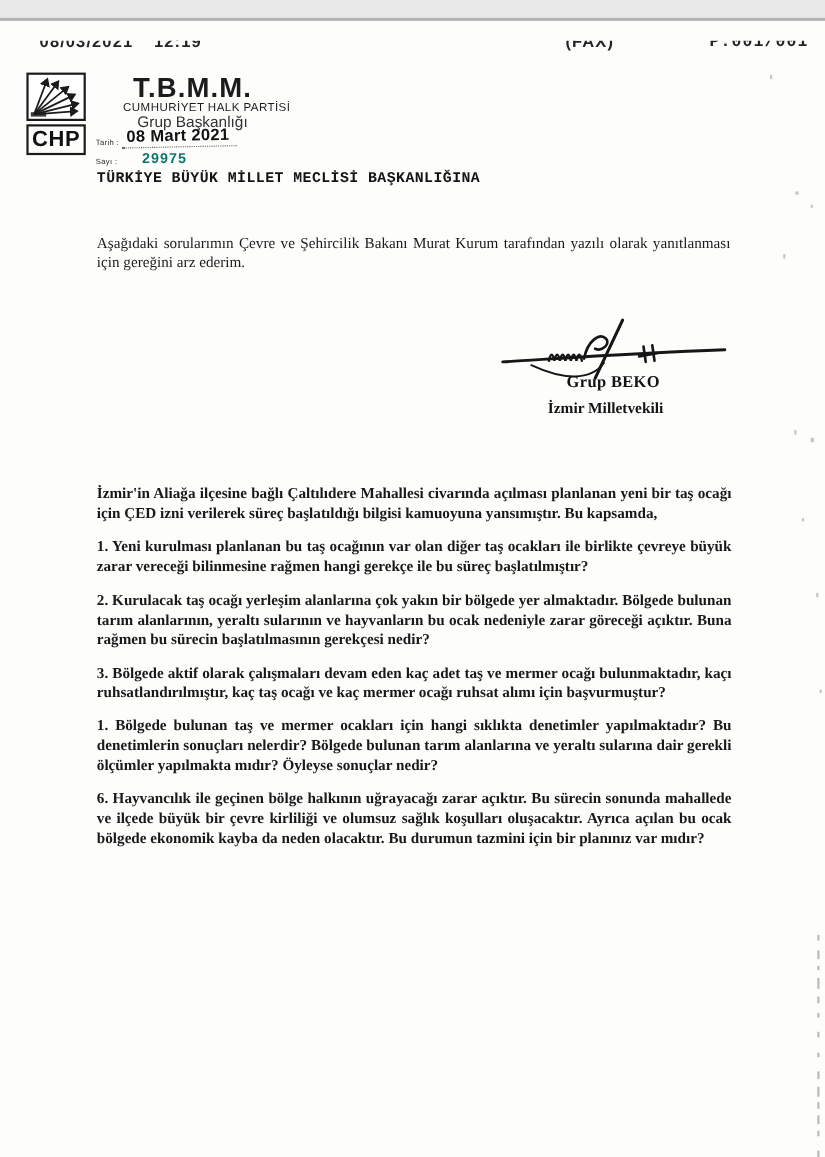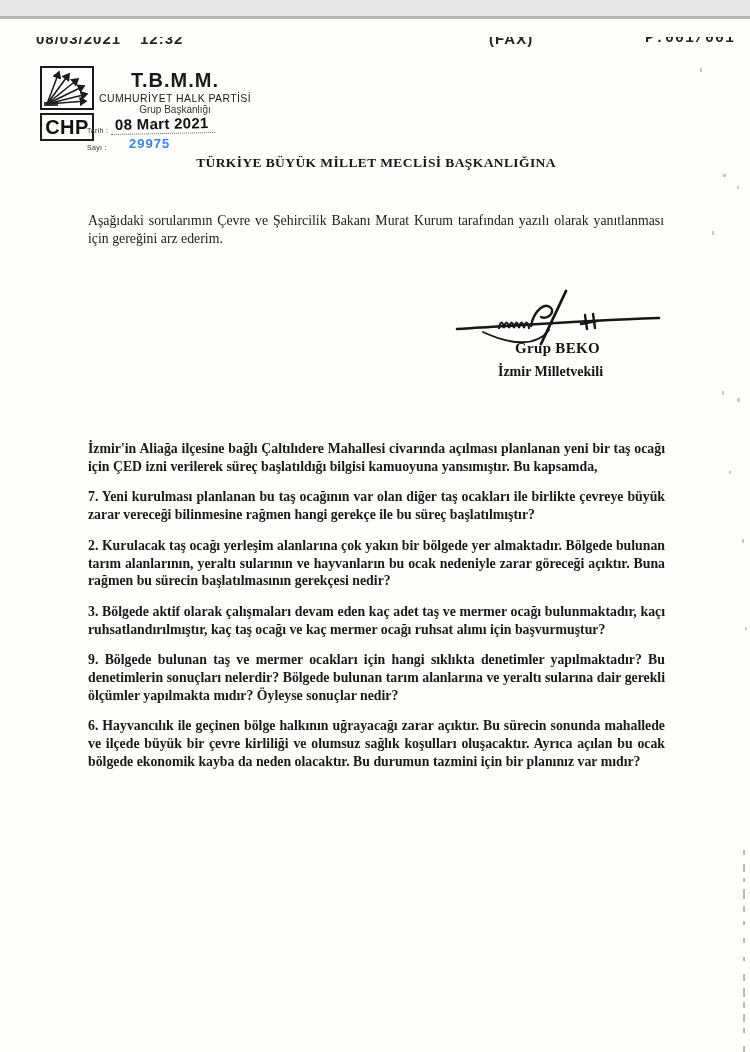--- a/index.html
+++ b/index.html
@@ -13,52 +13,52 @@
 
   
   .fax-row {
     position:absolute; top:21px; left:0; width:750px; height:12px; overflow:hidden;
     font-family:"Liberation Sans", sans-serif; font-weight:bold; font-size:15px; color:#242424;
     letter-spacing:1px;
   }
   .fax-row span { position:absolute; top:-7px; white-space:pre; }
   .fax-date { left:36px; }
   .fax-time { left:140px; }
-  .fax-center { left:489px;text-align:center; }
+  .fax-center { left:514px;text-align:center; }
   .fax-page { left:645px;font-family:Liberation Mono, monospace; }
 
   
-  .logo { position:absolute; left:40px; top:50px; width:48px; }
+  .logo { position:absolute; left:24px; top:50px; width:48px; }
   .logo-arrows { box-sizing:border-box; width:54px; height:44px; border:2px solid #1b1b1b; background:#fff; }
   .logo-chp {
     box-sizing:border-box; margin-top:3px; width:54px; height:28px; border:2px solid #1b1b1b;
     text-align:center; font-family:"Liberation Sans", sans-serif; font-weight:bold;
     font-size:20px; line-height:24px; letter-spacing:0.5px; color:#111;
   }
   .lh-text {
     position:absolute; left:86px; top:53px; width:178px; text-align:center;
     font-family:"Liberation Sans", sans-serif; color:#1b1b1b;
   }
-  .lh-org   { font-weight:bold; font-size:20px; letter-spacing:1px; line-height:22px; }
-  .lh-party { font-size:10.5px; letter-spacing:0.4px; line-height:12px; margin-top:1px; }
-  .lh-unit  { font-size:10px; color:#333; line-height:10px; margin-top:1px; }
+  .lh-org   { font-weight:bold; font-size:25px; letter-spacing:1px; line-height:22px; }
+  .lh-party { font-size:10.5px; letter-spacing:0.4px; line-height:12px; margin-top:1px;text-align:right; }
+  .lh-unit  { font-size:14px; color:#333; line-height:10px; margin-top:1px; }
 
   .lh-meta { position:absolute; left:87px; top:99px; font-family:"Liberation Sans", sans-serif; }
   .meta-row { display:flex; align-items:flex-end; }
   .meta-label { font-size:7px; color:#2b2b2b; width:24px; letter-spacing:0.3px; }
   .meta-date {
     font-weight:bold; font-size:15px; color:#111; letter-spacing:0.3px;
     border-bottom:1px dotted #666; padding:0 6px 1px 4px; transform:rotate(-1.2deg);
   }
-  .meta-num { font-weight:bold; font-size:13px; color:#3b82f6; padding:2px 0 0 18px; letter-spacing:1px; }
+  .meta-num { font-weight:bold; font-size:13px; color:#0f766e; padding:2px 0 0 18px; letter-spacing:1px; }
 
   
   .doc-title {
-    position:absolute; top:139px; left:88px; width:576px; text-align:center;
-    font-weight:bold; font-size:13.5px; letter-spacing:0.4px; color:#151515;
+    position:absolute; top:139px; left:88px; width:576px; 
+    font-weight:bold; font-size:13.5px; letter-spacing:0.4px; color:#151515;font-family:Liberation Mono, monospace;
   }
 
   
   .doc-intro {
     position:absolute; top:196px; left:88px; width:576px;
     font-size:13.8px; line-height:17.6px; text-align:justify; color:#1a1a1a;
   }
 
   
   .sig-block { position:absolute; left:440px; top:272px; width:235px; text-align:center; }
@@ -79,21 +79,21 @@
 </style>
 </head>
 <body>
 
 <div class="page">
 
   <div class="scan-bar"></div>
 
   <div class="fax-row">
     <span class="fax-date">08/03/2021</span>
-    <span class="fax-time">12:32</span>
+    <span class="fax-time">12:19</span>
     <span class="fax-center">(FAX)</span>
     <span class="fax-page">P.001/001</span>
   </div>
 
   <div class="logo">
     <div class="logo-arrows">
       <svg width="50" height="40" viewBox="0 0 50 40">
         <defs>
           <marker id="ah" markerWidth="6" markerHeight="6" refX="4" refY="3" orient="auto">
             <path d="M0,0 L5,3 L0,6 Z" fill="#1b1b1b"></path>
@@ -146,24 +146,24 @@
         <path d="M132,27 l2,14" stroke-width="2.4"></path>
         <path d="M140,26 l2,14" stroke-width="2.4"></path>
       </g>
     </svg>
     <div class="sig-name">Grup BEKO</div>
     <div class="sig-role">İzmir Milletvekili</div>
   </div>
 
   <div class="doc-body">
     <p>İzmir'in Aliağa ilçesine bağlı Çaltılıdere Mahallesi civarında açılması planlanan yeni bir taş ocağı için ÇED izni verilerek süreç başlatıldığı bilgisi kamuoyuna yansımıştır. Bu kapsamda,</p>
-    <p>7. Yeni kurulması planlanan bu taş ocağının var olan diğer taş ocakları ile birlikte çevreye büyük zarar vereceği bilinmesine rağmen hangi gerekçe ile bu süreç başlatılmıştır?</p>
+    <p>1. Yeni kurulması planlanan bu taş ocağının var olan diğer taş ocakları ile birlikte çevreye büyük zarar vereceği bilinmesine rağmen hangi gerekçe ile bu süreç başlatılmıştır?</p>
     <p>2. Kurulacak taş ocağı yerleşim alanlarına çok yakın bir bölgede yer almaktadır. Bölgede bulunan tarım alanlarının, yeraltı sularının ve hayvanların bu ocak nedeniyle zarar göreceği açıktır. Buna rağmen bu sürecin başlatılmasının gerekçesi nedir?</p>
     <p>3. Bölgede aktif olarak çalışmaları devam eden kaç adet taş ve mermer ocağı bulunmaktadır, kaçı ruhsatlandırılmıştır, kaç taş ocağı ve kaç mermer ocağı ruhsat alımı için başvurmuştur?</p>
-    <p>9. Bölgede bulunan taş ve mermer ocakları için hangi sıklıkta denetimler yapılmaktadır? Bu denetimlerin sonuçları nelerdir? Bölgede bulunan tarım alanlarına ve yeraltı sularına dair gerekli ölçümler yapılmakta mıdır? Öyleyse sonuçlar nedir?</p>
+    <p>1. Bölgede bulunan taş ve mermer ocakları için hangi sıklıkta denetimler yapılmaktadır? Bu denetimlerin sonuçları nelerdir? Bölgede bulunan tarım alanlarına ve yeraltı sularına dair gerekli ölçümler yapılmakta mıdır? Öyleyse sonuçlar nedir?</p>
     <p>6. Hayvancılık ile geçinen bölge halkının uğrayacağı zarar açıktır. Bu sürecin sonunda mahallede ve ilçede büyük bir çevre kirliliği ve olumsuz sağlık koşulları oluşacaktır. Ayrıca açılan bu ocak bölgede ekonomik kayba da neden olacaktır. Bu durumun tazmini için bir planınız var mıdır?</p>
   </div>
 
   <div>
     <div class="speck" style="left:700px; top:52px; width:2px; height:4px;"></div>
     <div class="speck" style="left:723px; top:158px; width:3px; height:3px;"></div>
     <div class="speck" style="left:737px; top:170px; width:2px; height:3px;"></div>
     <div class="speck" style="left:712px; top:215px; width:2px; height:4px;"></div>
 
     <div class="speck" style="left:722px; top:375px; width:2px; height:4px;"></div>

